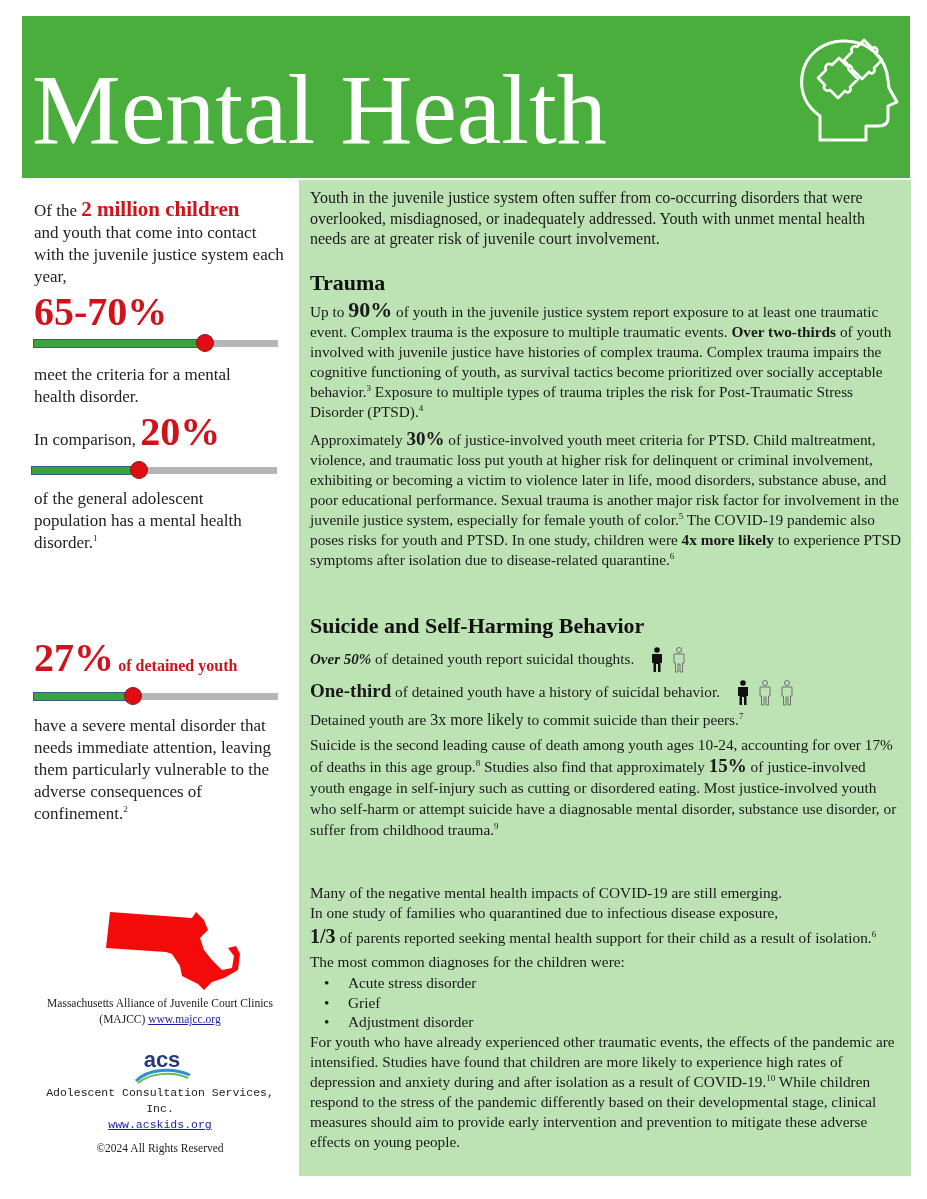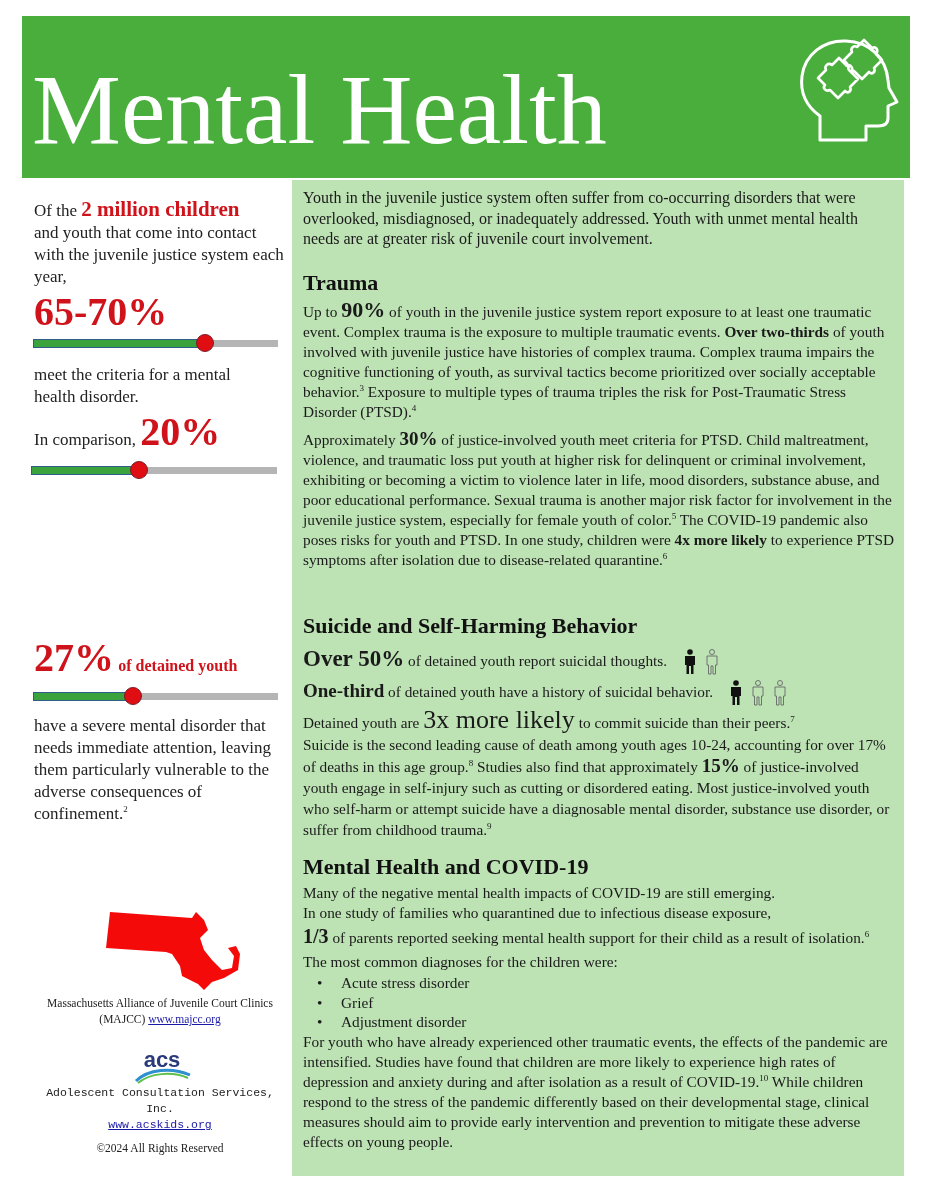--- a/index.html
+++ b/index.html
@@ -27,21 +27,21 @@
   .slider .fill { position: absolute; left: 0; top: 1px; height: 9px; background: #3aa33b; border: 1.5px solid #2f5c8c; }
   .slider .knob { position: absolute; top: -4px; width: 18px; height: 18px; border-radius: 50%;
     background: #e00d12; border: 1.5px solid #7a1e2a; margin-left: -9px; }
 
   .ma-map { position: absolute; left: 100px; top: 908px; width: 148px; height: 84px; }
   .credit { position: absolute; left: 40px; width: 240px; text-align: center; font-size: 11.5px; line-height: 16px; color: #222; }
   .credit a, .link { color: #1a1aa8; text-decoration: underline; }
   .acs-logo { position: absolute; left: 132px; top: 1047px; width: 60px; height: 38px; }
 
   .right-panel {
-    position: absolute; left: 292px; top: 180px; width: 612px; height: 996px;
+    position: absolute; left: 299px; top: 180px; width: 612px; height: 996px;
     background: #bde2b4;
   }
   .rp { position: absolute; left: 11px; width: 592px; font-size: 15.3px; line-height: 20px; color: #1a1a1a; }
   .h2 { position: absolute; left: 11px; font-weight: bold; font-size: 22px; line-height: 1; color: #111; }
   .bignum { font-weight: bold; font-size: 22px; text-align: center; }
   .mid-bold { font-weight: bold; font-size: 19px; }
   .sup { font-size: 9px; vertical-align: super; line-height: 0; }
   ul.diag { list-style: none; }
   ul.diag li { position: relative; padding-left: 38px; line-height: 19.5px; }
   ul.diag li::before { content: "\2022"; position: absolute; left: 14px; top: 0; }
@@ -76,20 +76,23 @@
   <div class="lt" style="top:184px; width:240px;">meet the criteria for a mental health disorder.</div>
 
   <div class="lt" style="top:232px; width:260px;">
     <span>In comparison, </span><span class="big-red">20%</span>
   </div>
   <div class="slider" style="left:31px; top:285px; width:246px;">
     <div class="track"></div>
     <div class="fill" style="width:44%;"></div>
     <div class="knob" style="left:44%;"></div>
   </div>
+  <div class="lt" style="top:308px; width:230px;">
+    <span>of the general adolescent population has a mental health disorder.</span><span class="sup">1</span>
+  </div>
 
   <div class="lt" style="top:458px; width:260px;">
     <span class="big-red">27%</span>
     <span class="red" style="font-size:16px;">of detained youth</span>
   </div>
   <div class="slider" style="left:33px; top:511px; width:245px;">
     <div class="track"></div>
     <div class="fill" style="width:41%;"></div>
     <div class="knob" style="left:41%;"></div>
   </div>
@@ -123,21 +126,21 @@
   <div class="h2" style="top:92px;">Trauma</div>
   <div class="rp" style="top:120px;">
     <span>Up to </span><span class="bignum">90%</span><span> of youth in the juvenile justice system report exposure to at least one traumatic event. Complex trauma is the exposure to multiple traumatic events. </span><b>Over two-thirds</b><span> of youth involved with juvenile justice have histories of complex trauma. Complex trauma impairs the cognitive functioning of youth, as survival tactics become prioritized over socially acceptable behavior.</span><span class="sup">3</span><span> Exposure to multiple types of trauma triples the risk for Post-Traumatic Stress Disorder (PTSD).</span><span class="sup">4</span>
   </div>
   <div class="rp" style="top:249px;">
     <span>Approximately </span><span class="mid-bold">30%</span><span> of justice-involved youth meet criteria for PTSD. Child maltreatment, violence, and traumatic loss put youth at higher risk for delinquent or criminal involvement, exhibiting or becoming a victim to violence later in life, mood disorders, substance abuse, and poor educational performance. Sexual trauma is another major risk factor for involvement in the juvenile justice system, especially for female youth of color.</span><span class="sup">5</span><span> The COVID-19 pandemic also poses risks for youth and PTSD. In one study, children were </span><b>4x more likely</b><span> to experience PTSD symptoms after isolation due to disease-related quarantine.</span><span class="sup">6</span>
   </div>
 
   <div class="h2" style="top:435px;">Suicide and Self-Harming Behavior</div>
   <div class="rp" style="top:466px; line-height:26px;">
-    <b style="font-size:23px;">Over 50%</b><span> of detained youth report suicidal thoughts.</span>
+    <b style="font-size:15px;font-style:italic;">Over 50%</b><span> of detained youth report suicidal thoughts.</span>
     <svg class="person" viewBox="0 0 14 26">
         <circle cx="7" cy="3" r="2.8" fill="#111"></circle>
         <path d="M2 7 H12 V16 H10.5 V25 H8 V17 H6 V25 H3.5 V16 H2 Z" fill="#111"></path>
       </svg><svg class="person" style="margin-left:8px" viewBox="0 0 14 26">
         <circle cx="7" cy="3" r="2.5" fill="none" stroke="#666" stroke-width="0.9"></circle>
         <path d="M2 7 H12 V16 H10.5 V25 H8 V17 H6 V25 H3.5 V16 H2 Z" fill="none" stroke="#666" stroke-width="0.9"></path>
       </svg>
   </div>
   <div class="rp" style="top:498px; line-height:26px;">
     <b style="font-size:19px;">One-third</b><span> of detained youth have a history of suicidal behavior.</span>
@@ -146,27 +149,26 @@
         <path d="M2 7 H12 V16 H10.5 V25 H8 V17 H6 V25 H3.5 V16 H2 Z" fill="#111"></path>
       </svg><svg class="person" style="margin-left:8px" viewBox="0 0 14 26">
         <circle cx="7" cy="3" r="2.5" fill="none" stroke="#666" stroke-width="0.9"></circle>
         <path d="M2 7 H12 V16 H10.5 V25 H8 V17 H6 V25 H3.5 V16 H2 Z" fill="none" stroke="#666" stroke-width="0.9"></path>
       </svg><svg class="person" style="margin-left:8px" viewBox="0 0 14 26">
         <circle cx="7" cy="3" r="2.5" fill="none" stroke="#666" stroke-width="0.9"></circle>
         <path d="M2 7 H12 V16 H10.5 V25 H8 V17 H6 V25 H3.5 V16 H2 Z" fill="none" stroke="#666" stroke-width="0.9"></path>
       </svg>
   </div>
   <div class="rp" style="top:530px;">
-    <span>Detained youth are </span><span style="font-size:26px;">3x more likely</span><span> to commit suicide than their peers.</span><span class="sup">7</span>
+    <span>Detained youth are </span><span style="font-size:16px;">3x more likely</span><span> to commit suicide than their peers.</span><span class="sup">7</span>
   </div>
   <div class="rp" style="top:554px; line-height:21px;">
     <span>Suicide is the second leading cause of death among youth ages 10-24, accounting for over 17% of deaths in this age group.</span><span class="sup">8</span><span> Studies also find that approximately </span><span class="mid-bold">15%</span><span> of justice-involved youth engage in self-injury such as cutting or disordered eating. Most justice-involved youth who self-harm or attempt suicide have a diagnosable mental disorder, substance use disorder, or suffer from childhood trauma.</span><span class="sup">9</span>
   </div>
 
-  <div class="h2" style="top:676px;">Mental Health and COVID-19</div>
   <div class="rp" style="top:703px;">Many of the negative mental health impacts of COVID-19 are still emerging.</div>
   <div class="rp" style="top:723px;">In one study of families who quarantined due to infectious disease exposure,</div>
   <div class="rp" style="top:744px; line-height:24px;">
     <b style="font-size:20px;">1/3</b><span> of parents reported seeking mental health support for their child as a result of isolation.</span><span class="sup">6</span>
     <span>The most common diagnoses for the children were:</span>
   </div>
   <ul class="rp diag" style="top:793px;">
     <li>Acute stress disorder</li>
     <li>Grief</li>
     <li>Adjustment disorder</li>

